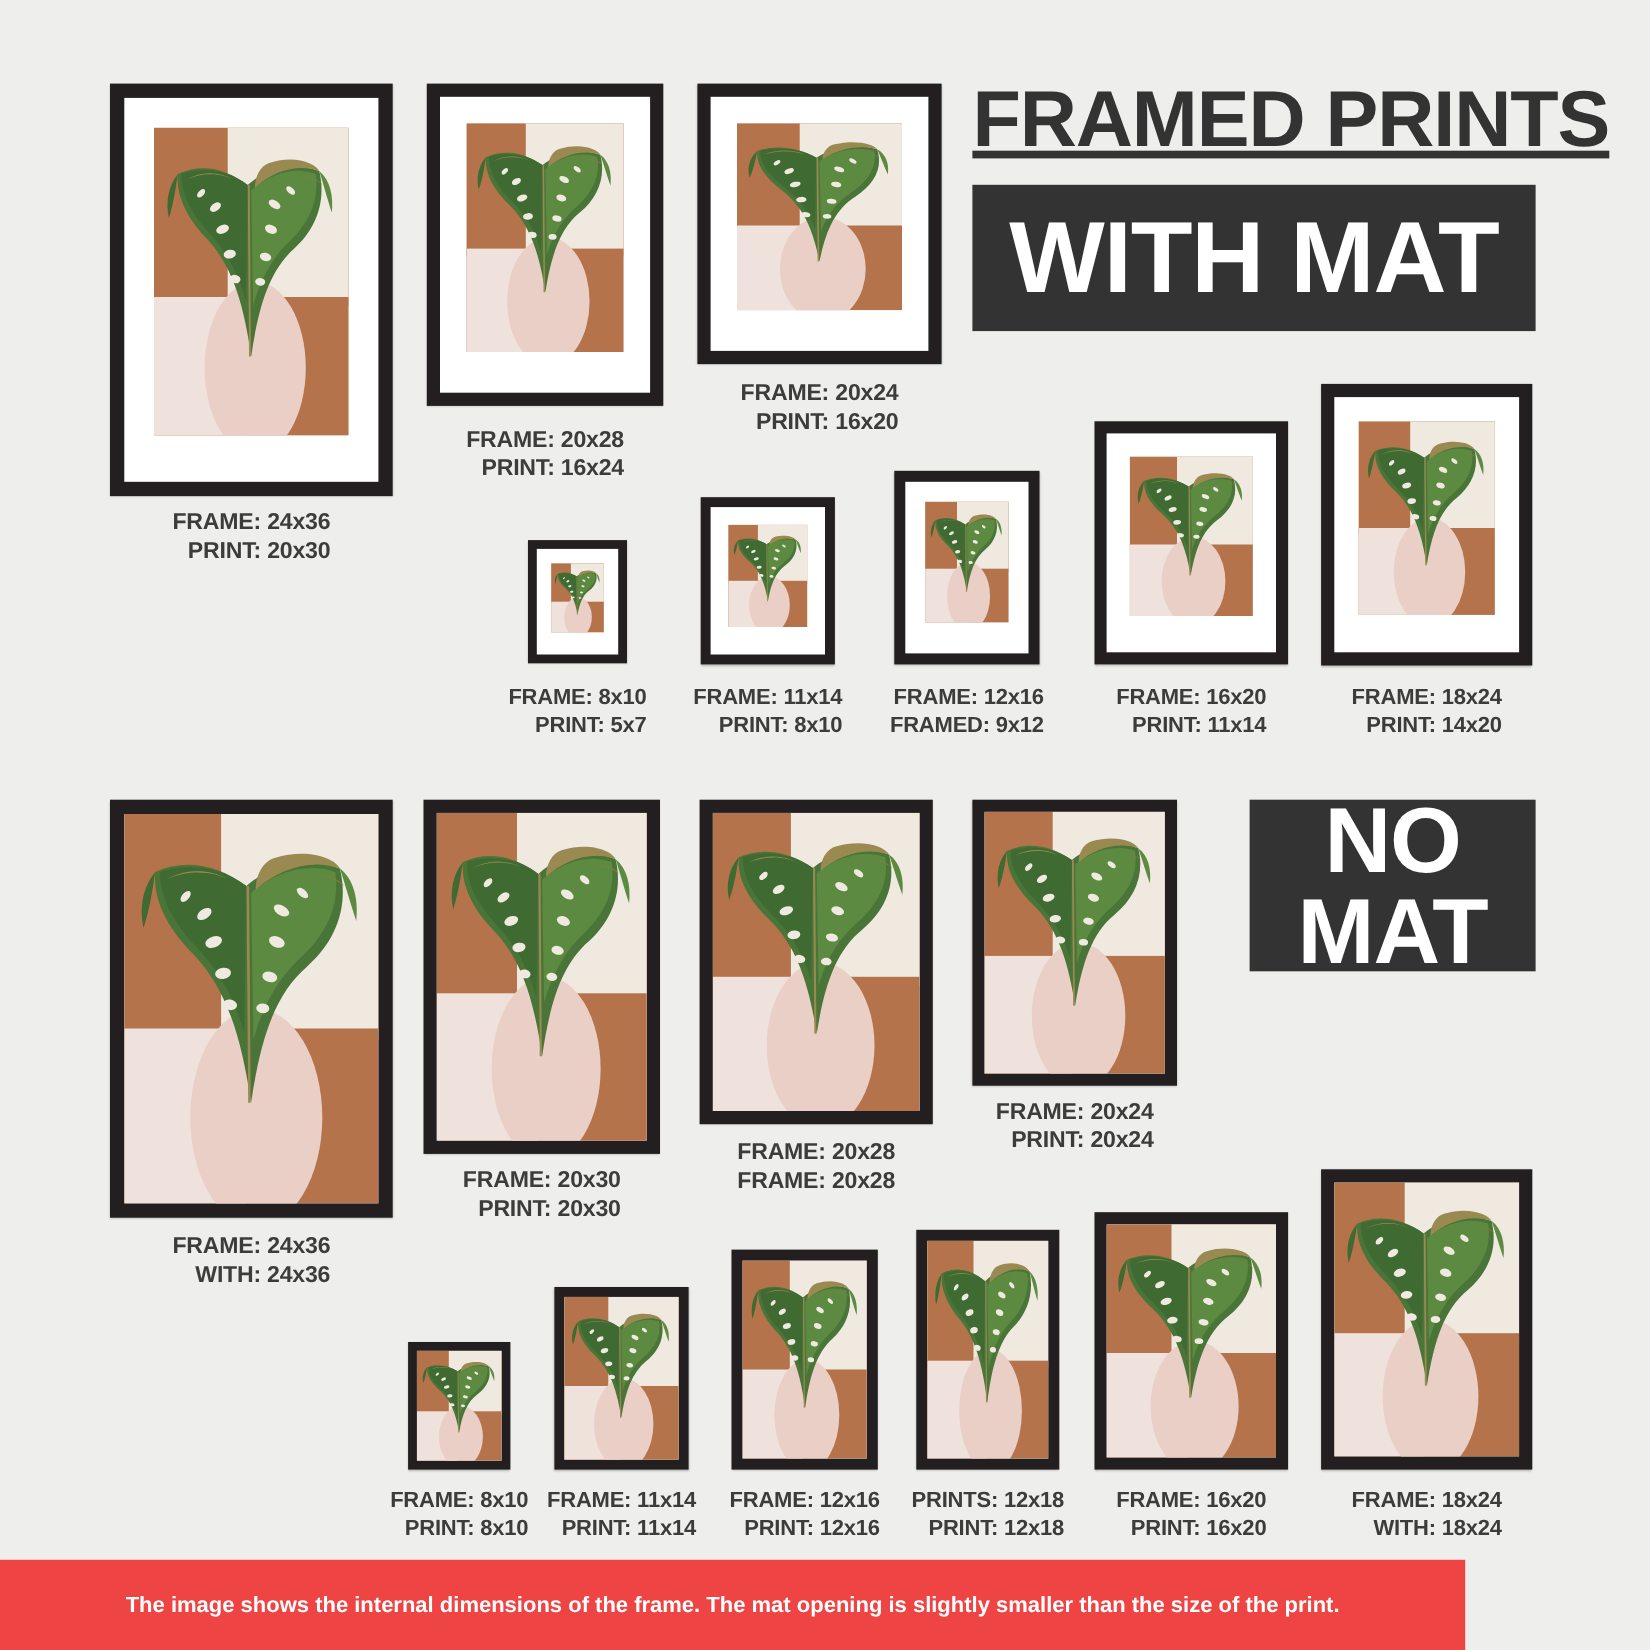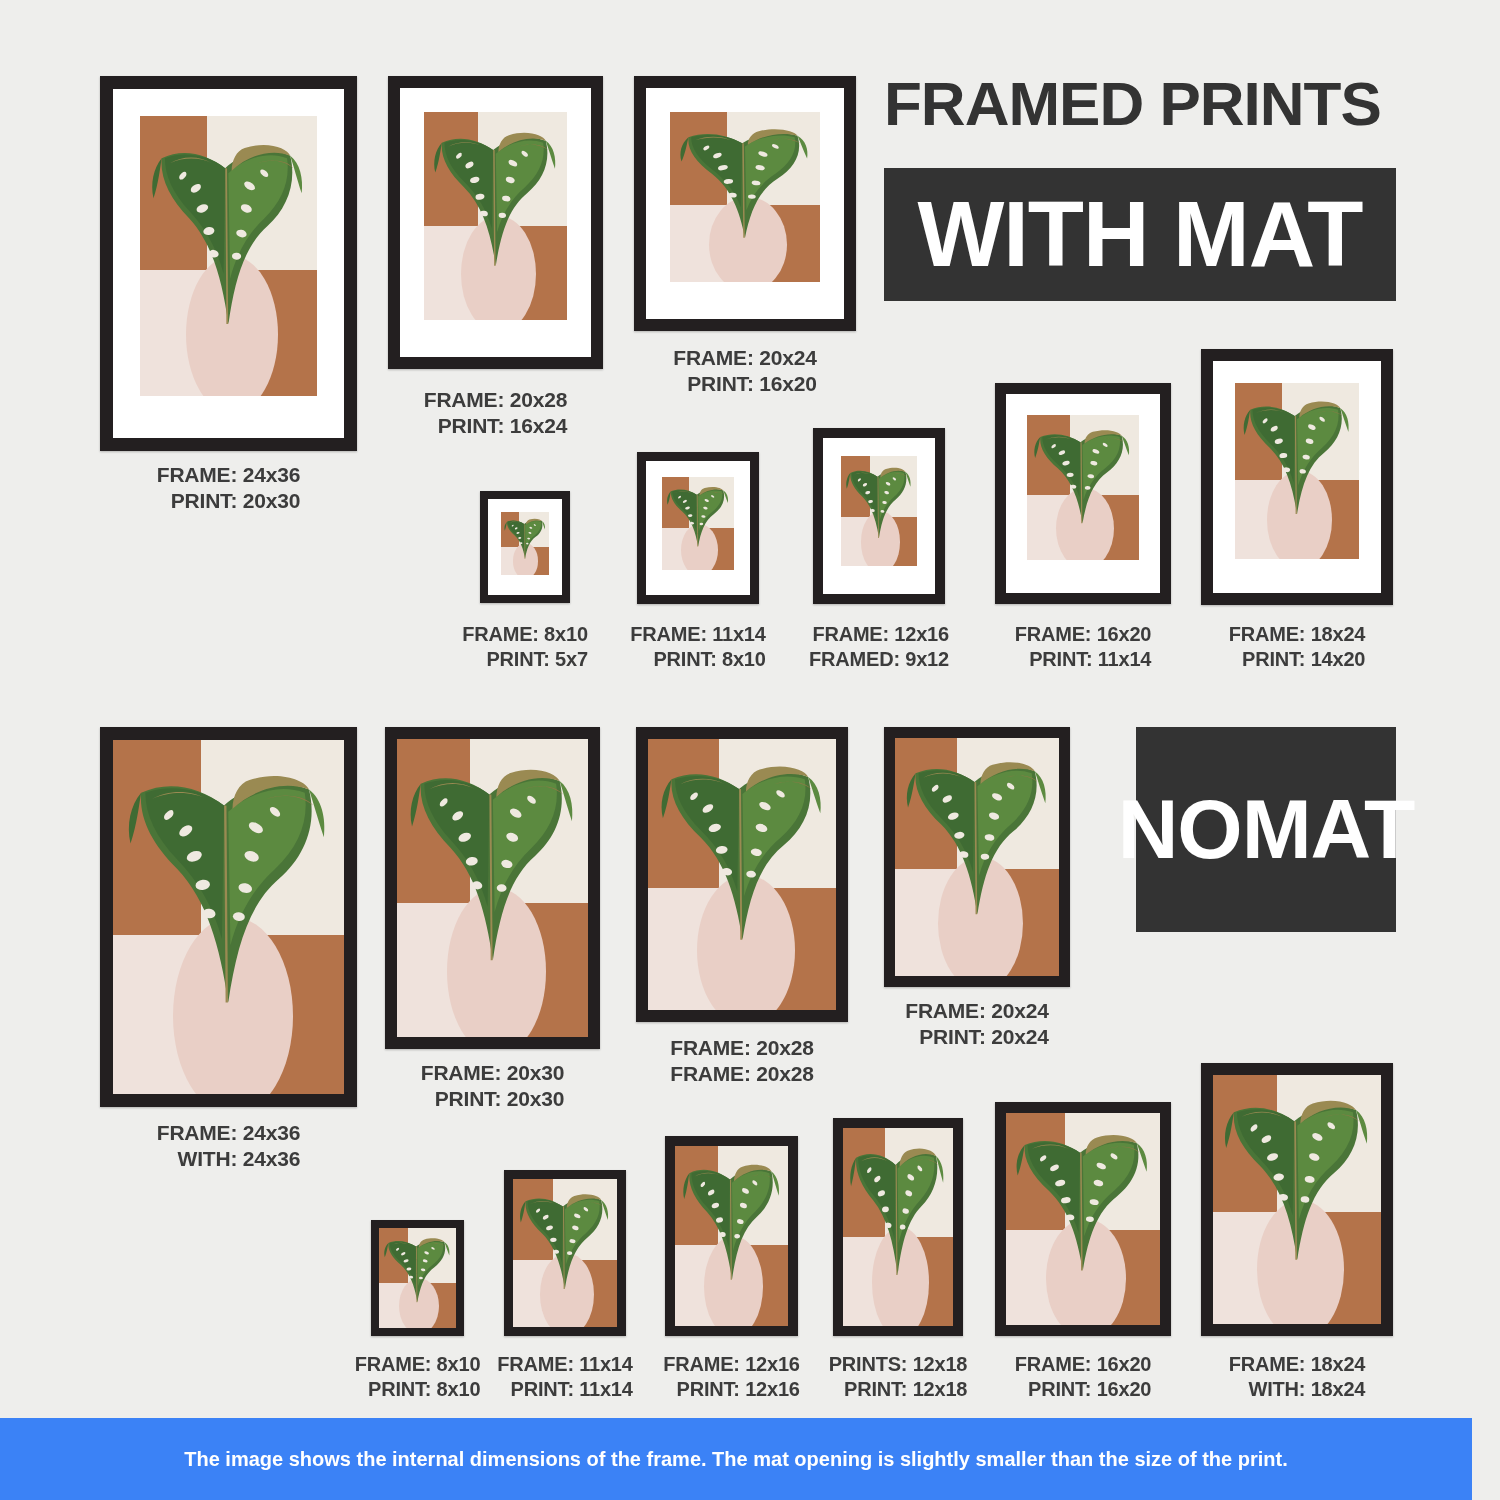--- a/index.html
+++ b/index.html
@@ -70,22 +70,22 @@
     justify-content:center;
     letter-spacing:-1px;
     line-height:0.98;
     text-align:center;
   }
 
   
   .footer {
     position:absolute;
     left:0; bottom:0;
-    width:1472px; height:82px;
-    background:#3b82f6;
+    width:1332px; height:82px;
+    background:#ef4444;
     color:#ffffff;
     display:flex;
     align-items:center;
     justify-content:center;
     font-size:20px;
     font-weight:bold;
     text-align:center;
     padding:0 24px;
   }
 </style>
@@ -834,26 +834,26 @@
   </svg>
         </div>
       </div>
     </div>
     <div class="caption" style="font-size: 20px; top: 1352px; left: 1297px; transform: translateX(-50%);">
       <div>FRAME: 18x24</div>
       <div>WITH: 18x24</div>
     </div>
   </div>
 
-<div class="title-framed" style="left:884px; top:68px; font-size:62px;">FRAMED PRINTS</div>
+<div class="title-framed" style="left:884px; top:68px; font-size:72px;text-decoration:underline;">FRAMED PRINTS</div>
 
 <div class="banner" style="left:884px; top:168px; width:512px; height:133px; font-size:92px;">
   <span>WITH MAT</span>
 </div>
 
-<div class="banner" style="left:1136px; top:727px; width:260px; height:205px; font-size:84px; flex-direction:row;">
+<div class="banner" style="left:1136px; top:727px; width:260px; height:156px; font-size:84px; flex-direction:column;">
   <span>NO</span>
   <span>MAT</span>
 </div>
 
 <div class="footer">
   <span>The image shows the internal dimensions of the frame. The mat opening is slightly smaller than the size of the print.</span>
 </div>
 
 </body></html>

